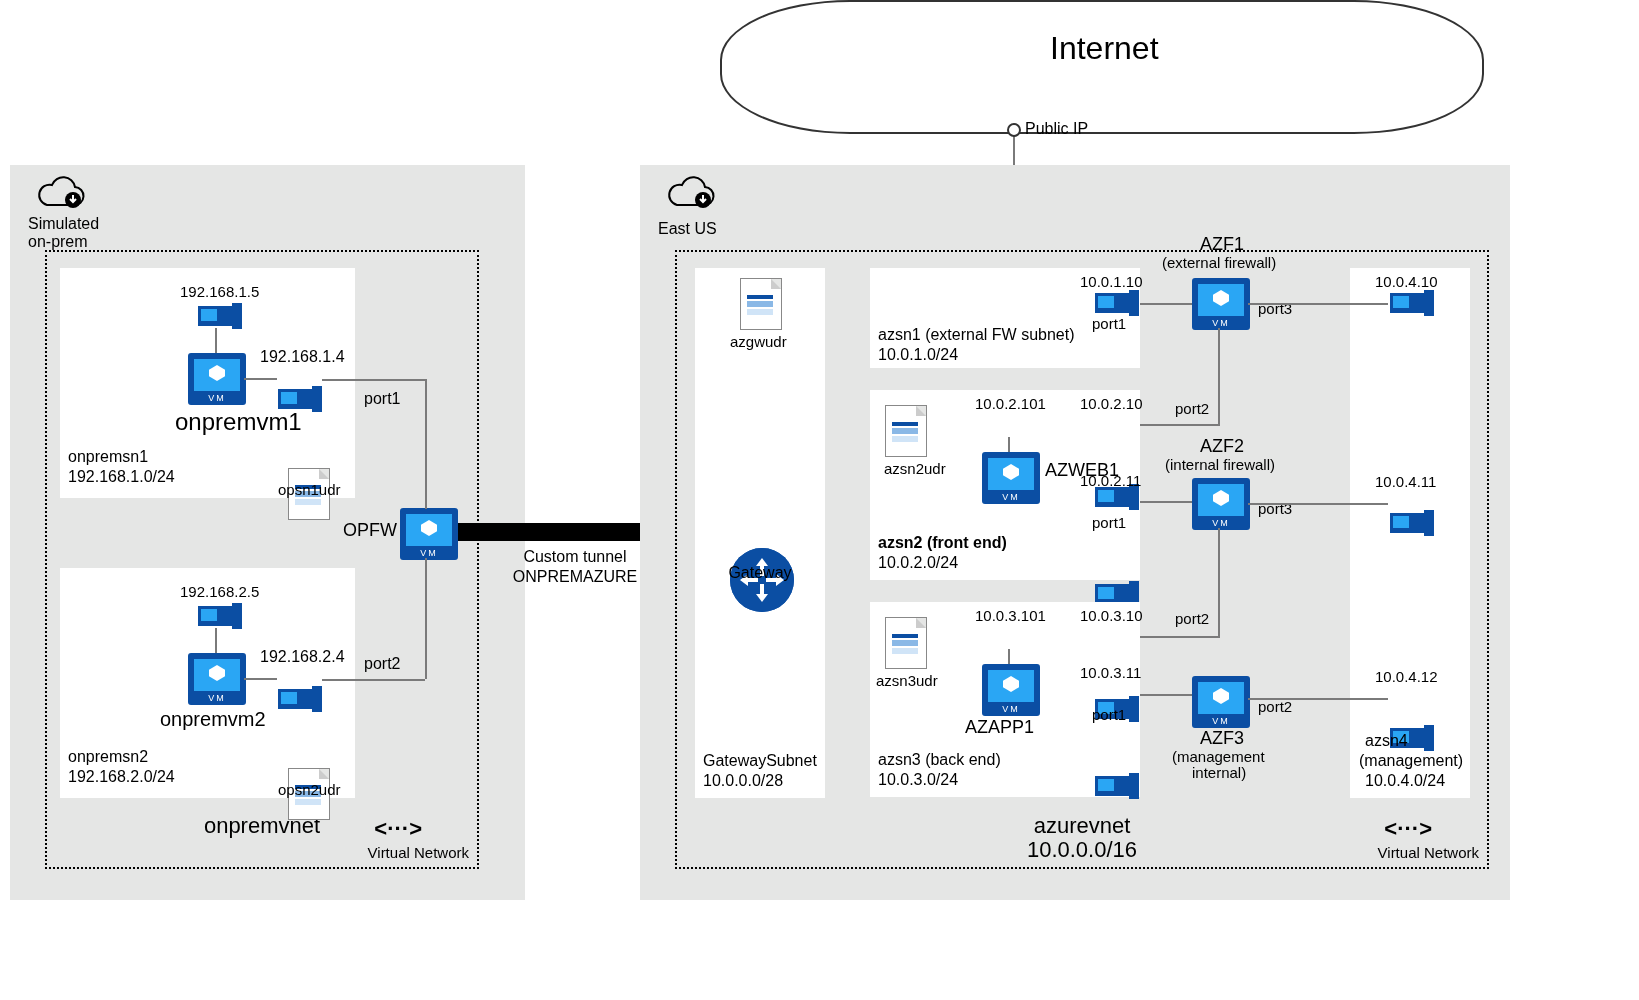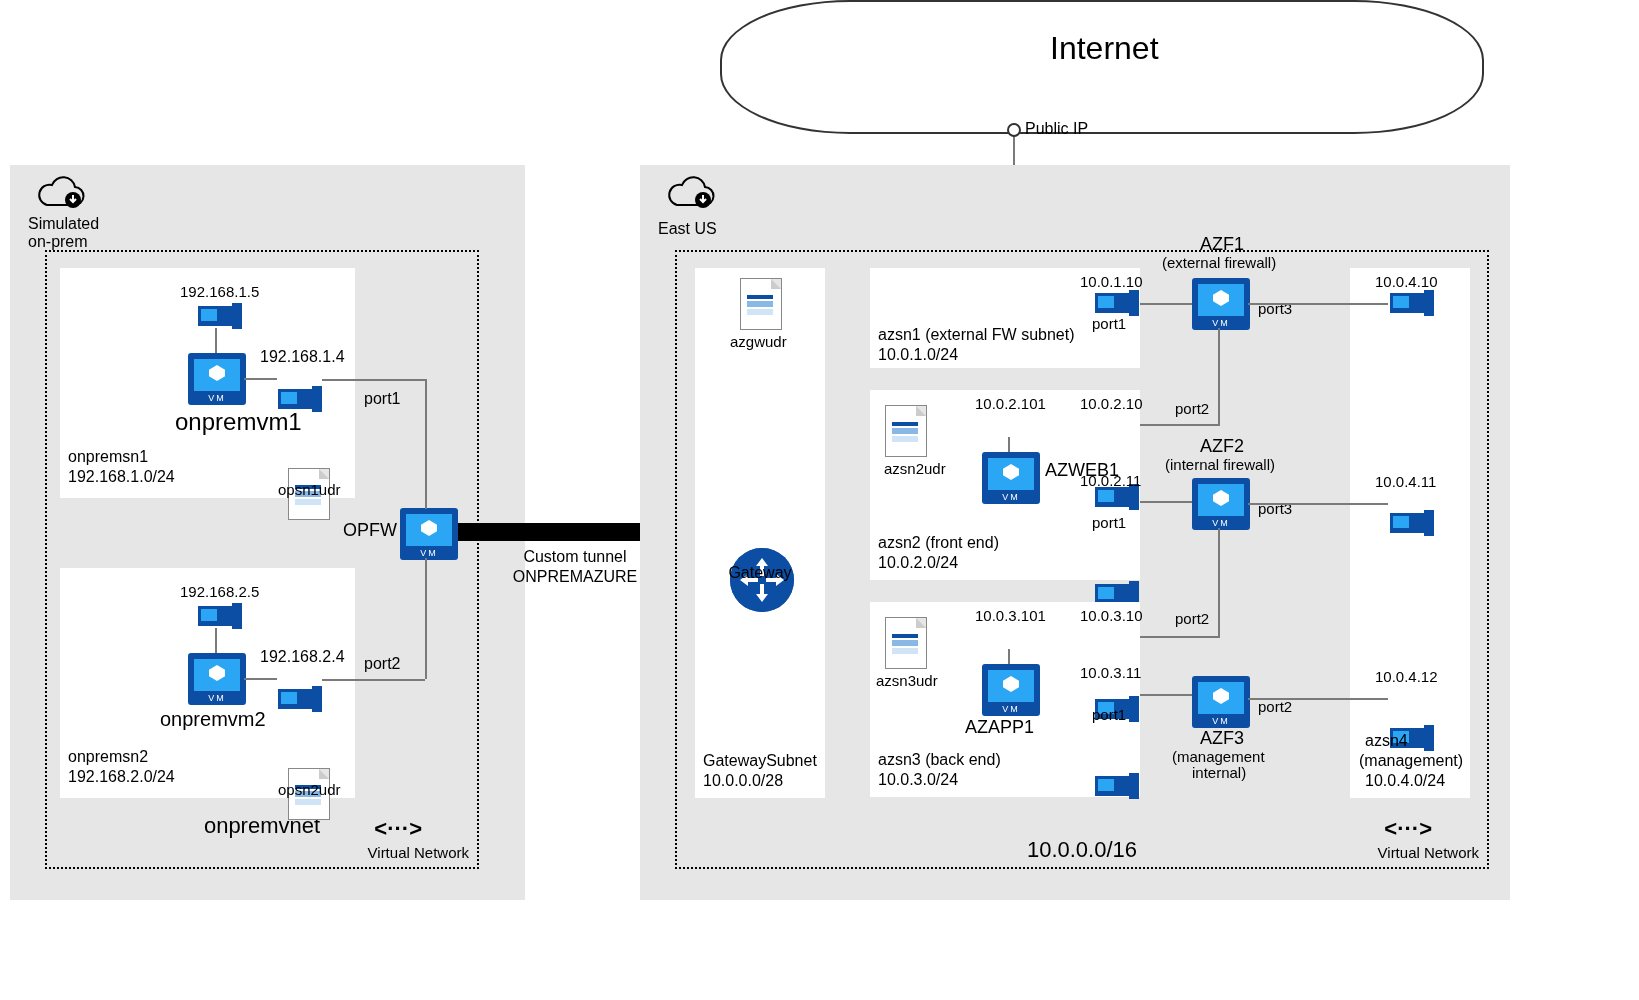--- a/index.html
+++ b/index.html
@@ -234,20 +234,21 @@
     <svg viewBox="0 0 52 36">
         <path d="M40 12a12 12 0 0 0-23-2A10 10 0 1 0 12 30h27a9 9 0 0 0 1-18z" fill="none" stroke="#000" stroke-width="2"></path>
         <circle cx="38" cy="25" r="8" fill="#000"></circle>
         <path d="M38 20v7m-3-3l3 3 3-3" stroke="#fff" stroke-width="2" fill="none"></path>
       </svg>
   </div>
   <div class="abs lbl" style="left:18px; top:55px;">East US</div>
 </div>
 
 <div class="abs vnet-box vnet-right">
+  <div class="abs lbl-big lbl-center" style="left:0; right:0; bottom:28px;">azurevnet</div>
   <div class="abs lbl-big lbl-center" style="left:0; right:0; bottom:4px;">10.0.0.0/16</div>
   <div class="abs vnet-icon" style="right:55px; bottom:25px;">&lt;···&gt;</div>
   <div class="abs lbl-sm" style="right:8px; bottom:6px;">Virtual Network</div>
 </div>
 
 <div class="subnet" style="left:695px; top:268px; width:130px; height:530px;">
   <div class="icon udr-icon" style="left:45px; top:10px;"></div>
   <div class="abs lbl-sm" style="left:35px; top:65px;">azgwudr</div>
   <div class="icon gw-icon" style="left:35px; top:228px;">
     <svg viewBox="0 0 64 64">
@@ -276,21 +277,21 @@
   <div class="line-v" style="left:138px; top:47px; height:15px;"></div>
   <div class="icon vm-icon" style="left:112px; top:62px;">
       <div class="vm-inner"></div>
     </div>
   <div class="abs lbl" style="left:175px; top:70px; font-size:18px;">AZWEB1</div>
   <div class="abs lbl-sm" style="left:210px; top:5px;">10.0.2.10</div>
   <div class="icon nic-icon" style="left:225px; top:25px;"></div>
   <div class="abs lbl-sm" style="left:210px; top:82px;">10.0.2.11</div>
   <div class="icon nic-icon" style="left:225px; top:102px;"></div>
   <div class="abs lbl-sm" style="left:222px; top:124px;">port1</div>
-  <div class="abs lbl" style="left:8px; bottom:28px;">azsn2 (front end)</div>
+  <div class="abs lbl" style="left:8px; bottom:28px;font-weight:bold;">azsn2 (front end)</div>
   <div class="abs lbl" style="left:8px; bottom:8px;">10.0.2.0/24</div>
 </div>
 
 <div class="subnet" style="left:870px; top:602px; width:270px; height:195px;">
   <div class="icon udr-icon" style="left:15px; top:15px;"></div>
   <div class="abs lbl-sm" style="left:6px; top:70px;">azsn3udr</div>
   <div class="abs lbl-sm" style="left:105px; top:5px;">10.0.3.101</div>
   <div class="icon nic-icon" style="left:120px; top:25px;"></div>
   <div class="line-v" style="left:138px; top:47px; height:15px;"></div>
   <div class="icon vm-icon" style="left:112px; top:62px;">

